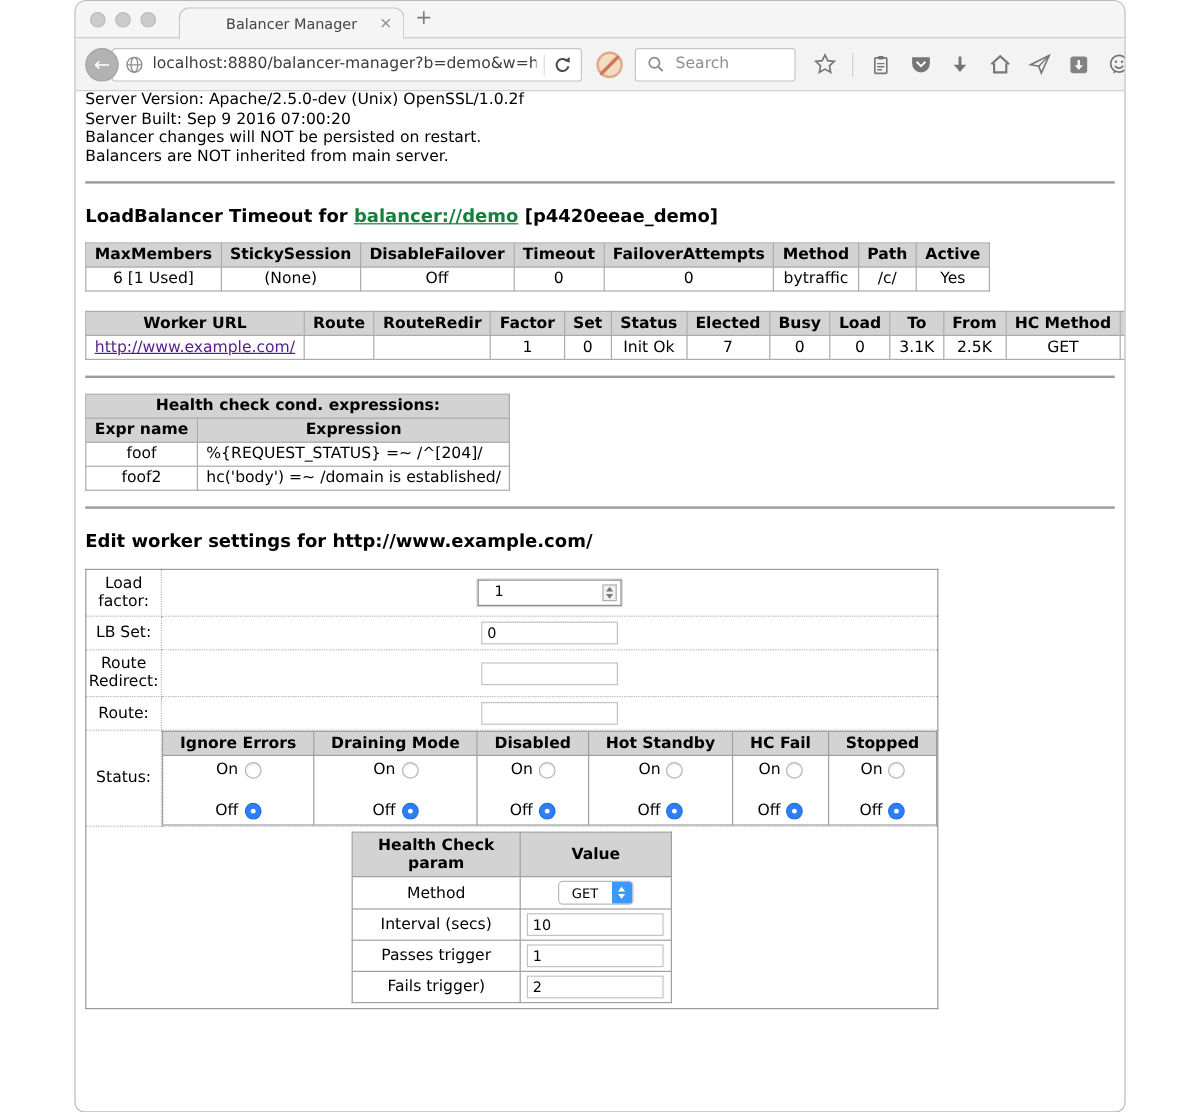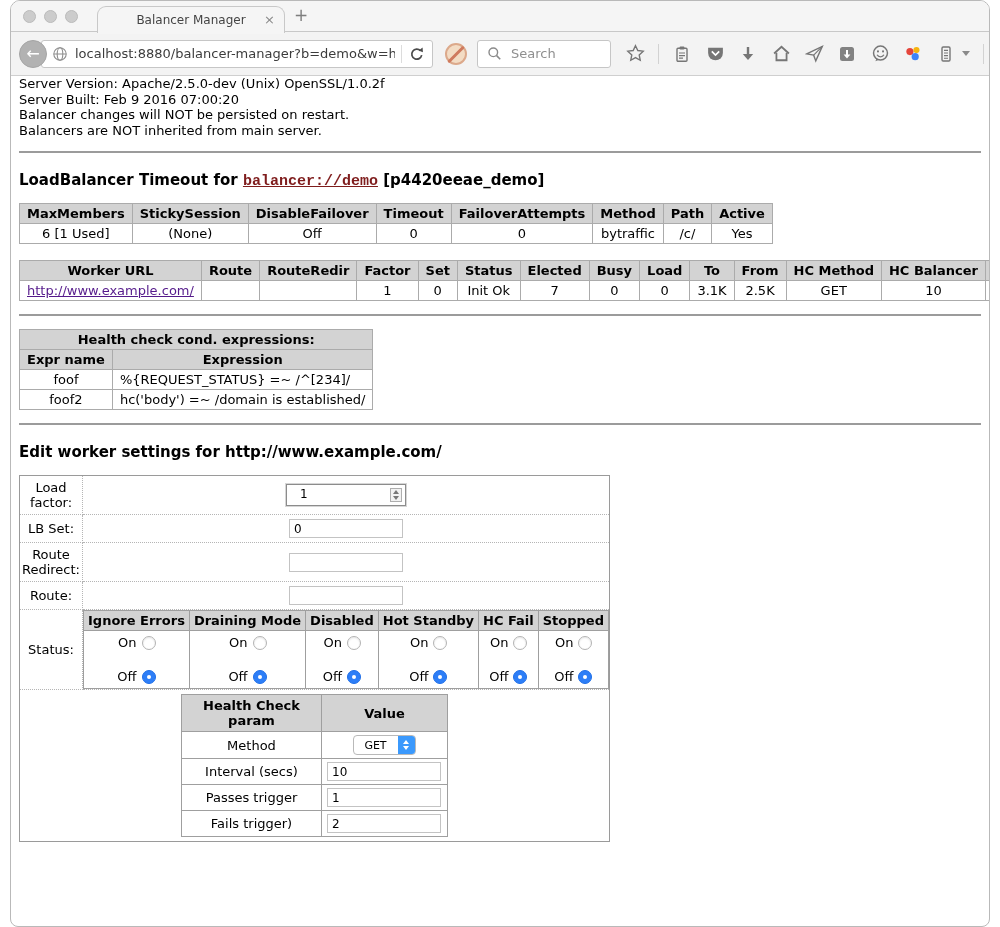--- a/index.html
+++ b/index.html
@@ -1,20 +1,20 @@
 <!DOCTYPE html>
 <html><head>
 <meta charset="utf-8">
 <style>
   * { box-sizing: border-box; }
   html,body { margin:0; padding:0; background:#ffffff; }
   body { font-family:"DejaVu Sans", sans-serif; }
 
   .window {
-    width:980px; height:927px; margin:0 auto; background:#fff;
+    width:876px; height:927px; margin:0 auto; background:#fff;
     border:1px solid #b9b9b9; border-radius:10px 10px 8px 8px; overflow:hidden;
     position:relative;
   }
 
   
   .tabbar { height:31px; background:#f5f5f5; position:relative; border-bottom:1px solid #c8c8c8; }
   .traffic-lights { position:absolute; left:12px; top:9px; display:flex; gap:8px; }
   .traffic-light { width:13px; height:13px; border-radius:50%; background:#cccccc; border:1px solid #bababa; }
   .tab {
     position:absolute; left:86px; top:5px; width:188px; height:27px;
@@ -58,36 +58,36 @@
   .vsep { width:1px; height:20px; background:#d2d2d2; }
   .caret-down { width:0; height:0; border-left:4px solid transparent; border-right:4px solid transparent; border-top:5px solid #8a8a8a; margin-left:-7px; }
   .push-right { margin-left:auto; }
 
   
   .content { padding:0 8px; font-size:13px; color:#000; }
   h1.page-title { font-size:25px; margin:22px 0 14px 0; letter-spacing:0.2px; }
   .server-info div { line-height:15.5px; }
   hr.rule { border:none; height:2px; background:#9b9b9b; margin:13px 0; }
   h3.sec { font-size:15px; margin:18px 0 13px 0; }
-  h3.sec a { color:#7f1d1d;font-family:Liberation Mono, monospace; }
+  h3.sec a { color:#15803d; }
   a.visited-link { color:#551a8b; }
 
   table.data { border-collapse:collapse; font-size:13px; }
   table.data th, table.data td { border:1px solid #ababab; padding:2px 7px; text-align:center; white-space:nowrap; }
   table.data th { background:#d3d3d3; }
   table.data td.left { text-align:left; }
   .mb14 { margin-bottom:14px; }
   .mt16 { margin-top:16px; }
 
   
   table.form-tbl { border-collapse:collapse; border:1px solid #9a9a9a; width:565px; font-size:13px; margin-top:14px; }
   table.form-tbl > tbody > tr > td { border:1px dotted #b5b5b5; padding:4px 2px; text-align:center; }
   td.lbl { width:100px; }
   table.inner { border-collapse:collapse; font-size:13px; width:100%; }
-  table.inner th, table.inner td { border:1px solid #9f9f9f; padding:2px 4px; text-align:center; white-space:nowrap; }
+  table.inner th, table.inner td { border:1px solid #9f9f9f; padding:2px 14px; text-align:center; white-space:nowrap; }
   table.inner th { background:#d3d3d3; }
   table.hc-tbl { border-collapse:collapse; font-size:13px; margin:0 auto; }
   table.hc-tbl th, table.hc-tbl td { border:1px solid #9f9f9f; padding:3px 6px; text-align:center; }
   table.hc-tbl th { background:#d3d3d3; }
   table.hc-tbl td.param { width:140px; }
   table.hc-tbl td.val { width:126px; text-align:left; padding-left:5px; }
   table.hc-tbl td.val.center { text-align:center; }
 
   .text-input { width:114px; height:19px; border:1px solid #c3c3c3; font-family:inherit; font-size:12px; padding:1px 4px; }
   .num-wrap { position:relative; display:inline-block; width:120px; height:22px; border:1px solid #8c8c8c; box-shadow:0 0 0 1px #d6d6d6; background:#fff; vertical-align:middle; }
@@ -242,21 +242,21 @@
       </span>
 
     </div>
   </div>
 
   <div class="content">
 
 
     <div class="server-info">
       <div>Server Version: Apache/2.5.0-dev (Unix) OpenSSL/1.0.2f</div>
-      <div>Server Built: Feb 9 2016 07:00:20</div>
+      <div>Server Built: Sep 9 2016 07:00:20</div>
       <div>Balancer changes will NOT be persisted on restart.</div>
       <div>Balancers are NOT inherited from main server.</div>
     </div>
 
     <hr class="rule">
 
     <h3 class="sec"><span>LoadBalancer Timeout for </span><a href="#" class="visited-link">balancer://demo</a><span> [p4420eeae_demo]</span></h3>
 
     <table class="data mb14">
       <tbody>
@@ -328,21 +328,21 @@
       <tbody>
           <tr>
         <th colspan="2">Health check cond. expressions:</th>
       </tr>
       <tr>
         <th>Expr name</th>
         <th>Expression</th>
       </tr>
       <tr>
         <td>foof</td>
-        <td class="left">%{REQUEST_STATUS} =~ /^[234]/</td>
+        <td class="left">%{REQUEST_STATUS} =~ /^[204]/</td>
       </tr>
       <tr>
         <td>foof2</td>
         <td class="left">hc('body') =~ /domain is established/</td>
       </tr>
     </tbody>
       </table>
 
     <hr class="rule">
 

